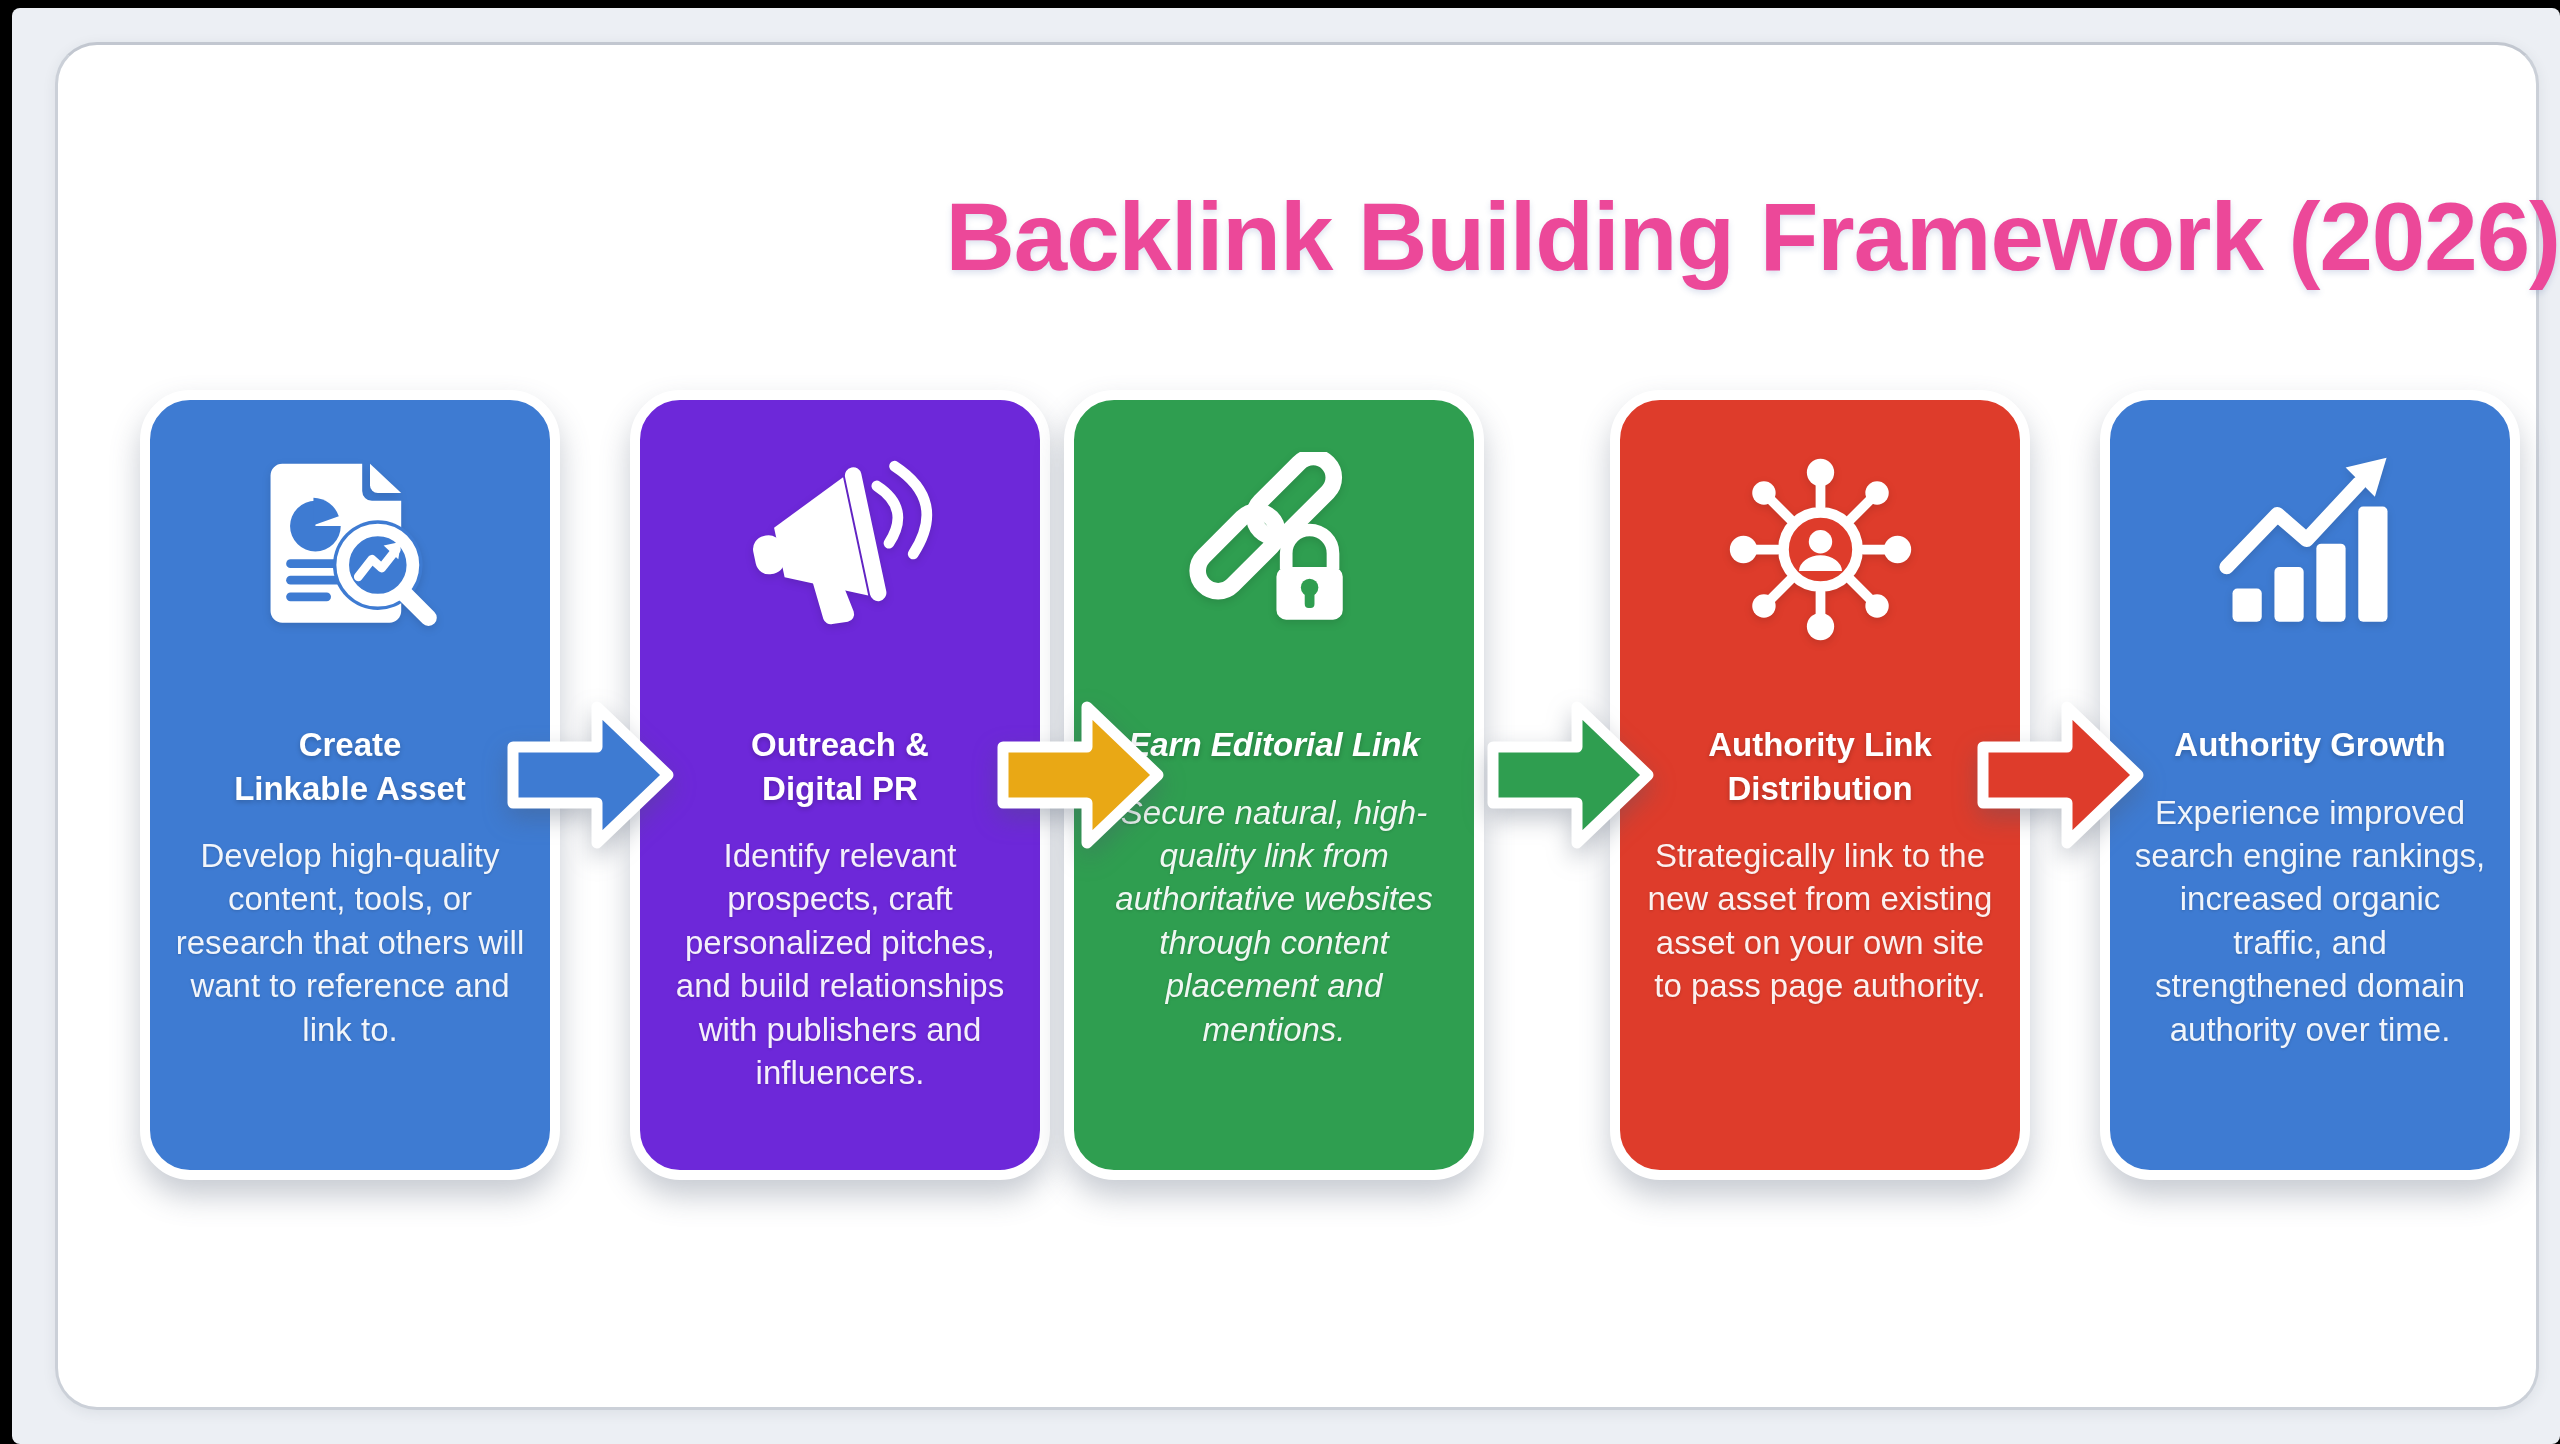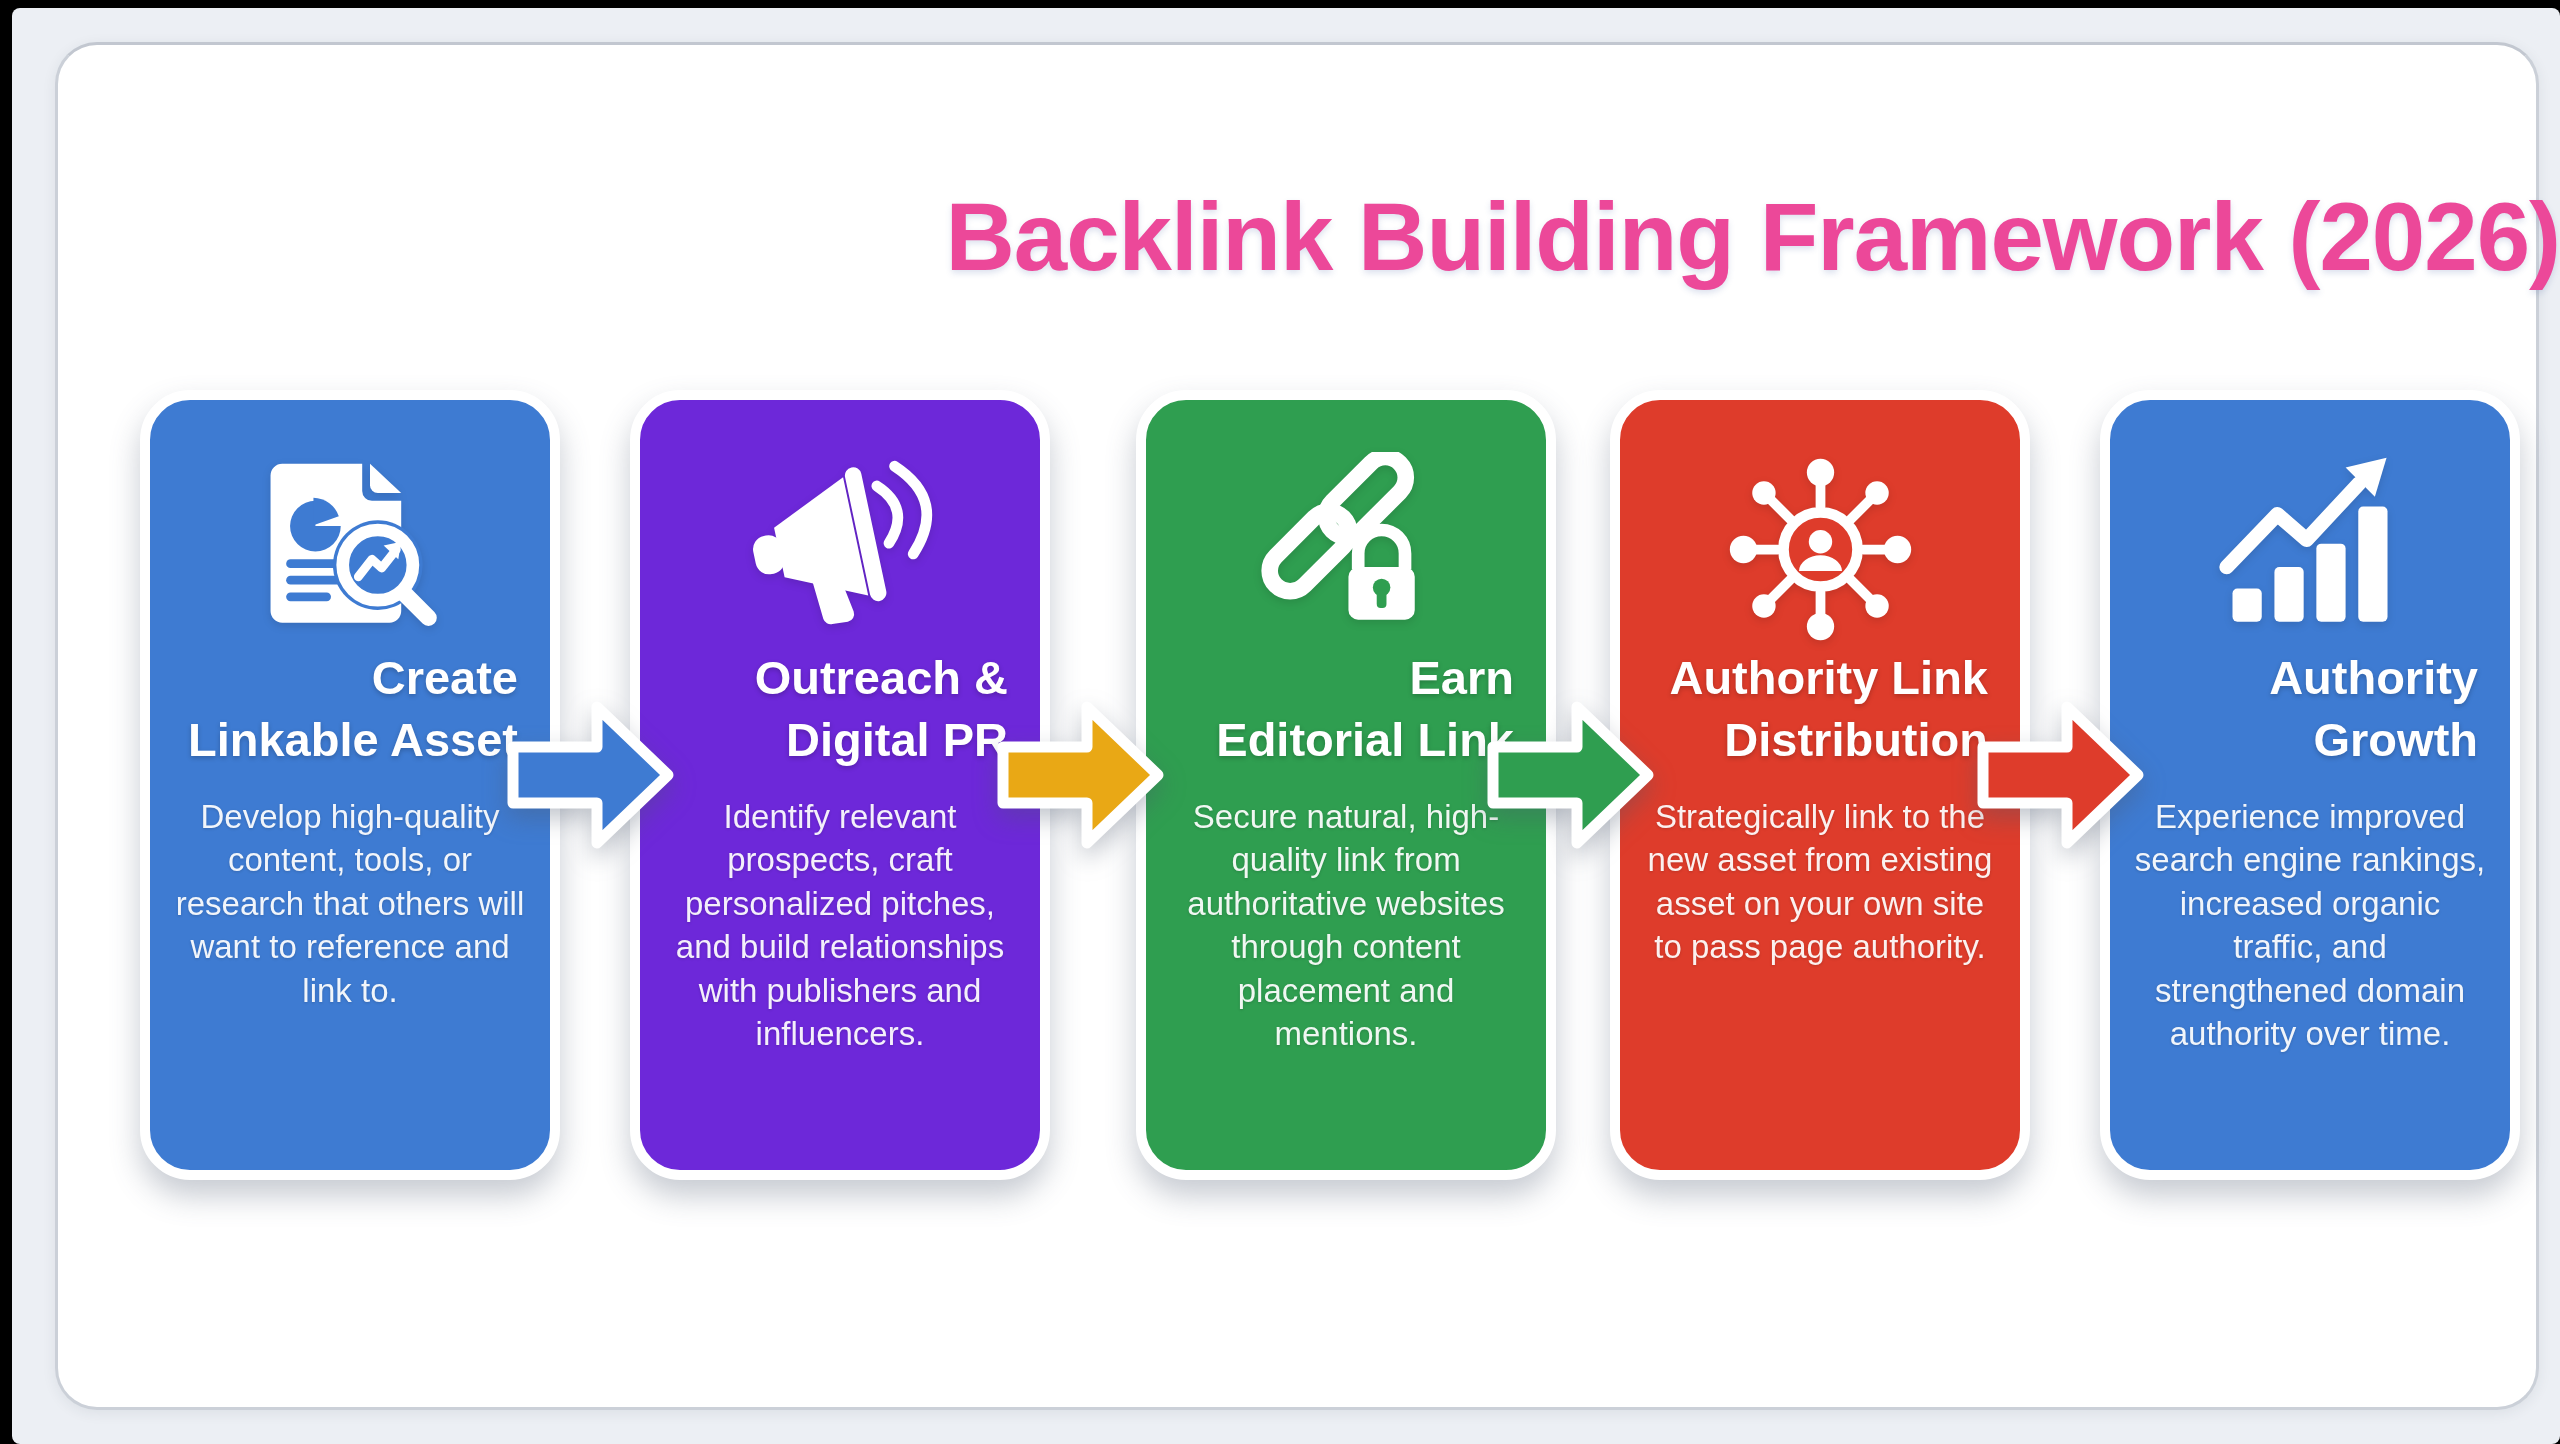--- a/index.html
+++ b/index.html
@@ -11,28 +11,28 @@
          box-shadow:0 3px 14px rgba(40,50,70,0.08);}
   .main-title{position:absolute;left:0;right:0;top:118px;text-align:center;
               font-size:96px;font-weight:bold;letter-spacing:-1px;
               text-shadow:0 3px 6px rgba(60,90,160,0.18);}
   .card{position:absolute;top:390px;width:420px;height:790px;box-sizing:border-box;
         border:10px solid #fff;border-radius:50px;z-index:2;
         box-shadow:0 16px 30px rgba(80,92,115,0.32);
         display:flex;flex-direction:column;align-items:center;padding:52px 20px 30px;}
   .card-icon{height:195px;width:205px;display:flex;align-items:center;justify-content:center;flex:0 0 auto;}
   .card-icon svg{width:100%;height:100%;filter:drop-shadow(0 3px 4px rgba(0,0,0,0.12));}
-  .card-title{font-size:47px;line-height:1.32;font-weight:bold;color:#fff;
-              text-align:right;max-width:336px;text-wrap:balance;
+  .card-title{margin-top:76px;font-size:33px;line-height:1.32;font-weight:bold;color:#fff;
+              text-align:center;max-width:336px;text-wrap:balance;
               text-shadow:0 2px 5px rgba(0,0,0,0.22);}
   .card-desc{margin-top:24px;font-size:33px;line-height:1.315;color:rgba(255,255,255,0.93);
              text-align:center;max-width:354px;text-shadow:0 1px 3px rgba(0,0,0,0.16);}
   .connector{position:absolute;top:700px;width:170px;height:150px;z-index:5;
              filter:drop-shadow(0 10px 12px rgba(75,85,105,0.35));}
-  .c1{left:140px;}.c2{left:630px;}.c3{left:1136px;}.c4{left:1610px;}.c5{left:2100px;}
+  .c1{left:140px;}.c2{left:630px;}.c3{left:1064px;font-style:italic;}.c4{left:1610px;}.c5{left:2100px;}
   .a1{left:505px;}.a2{left:995px;}.a3{left:1485px;}.a4{left:1975px;}
 </style>
 </head>
 <body>
 
 <div class="stage">
   <div class="canvas-bg"></div>
   <div class="panel"></div>
 
   <h1 class="main-title" style="color: #ec4899; text-align: right;">Backlink Building Framework (2026)</h1>

